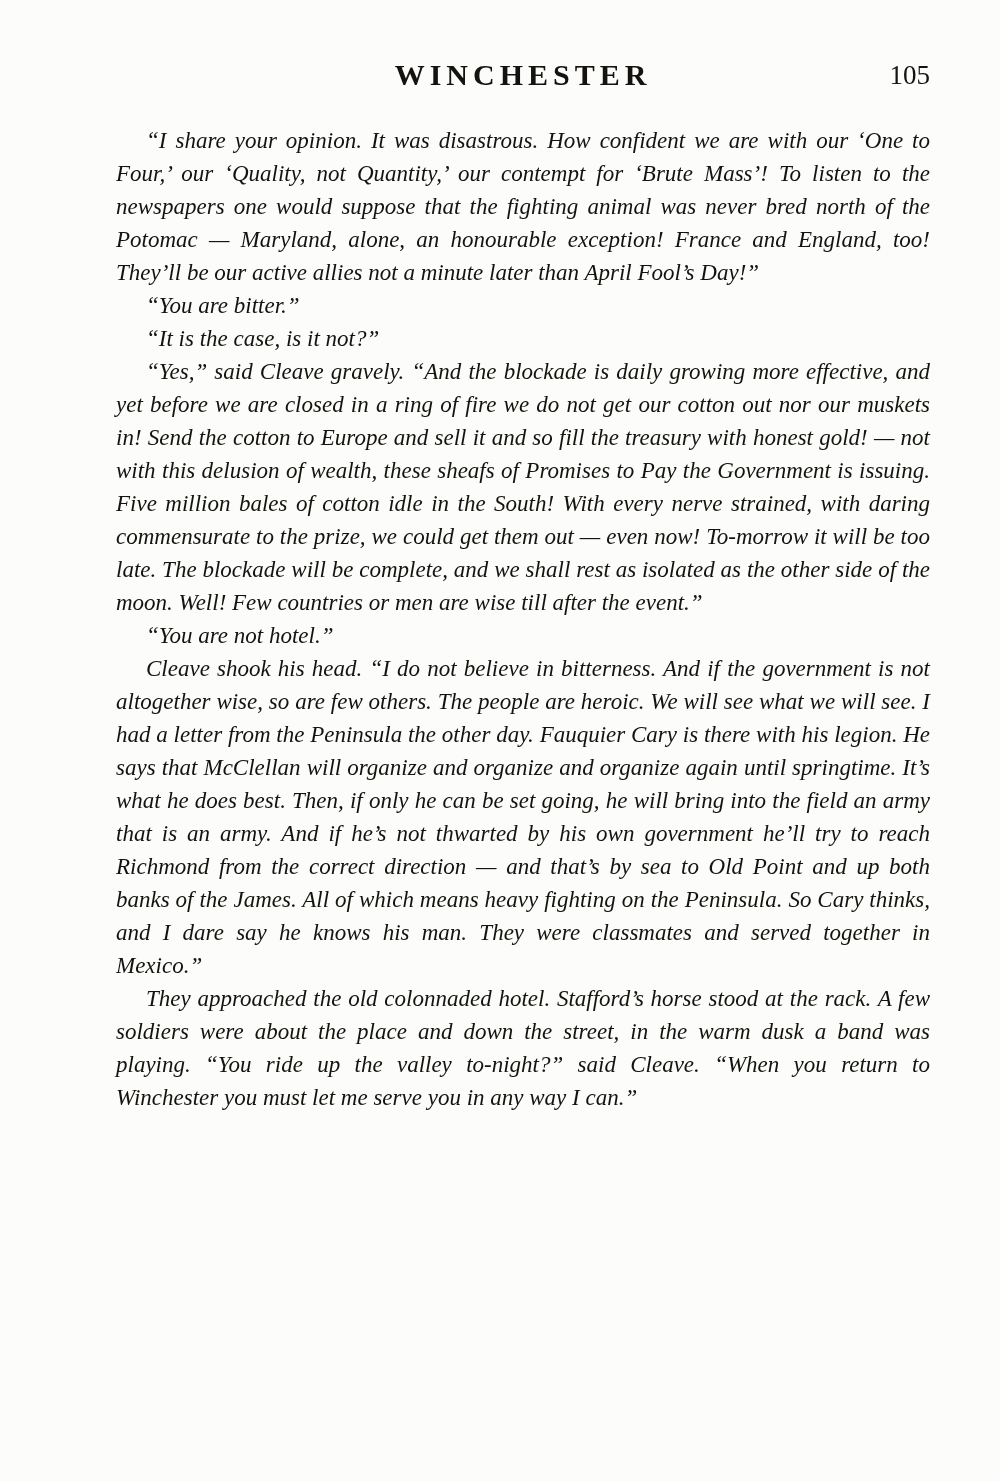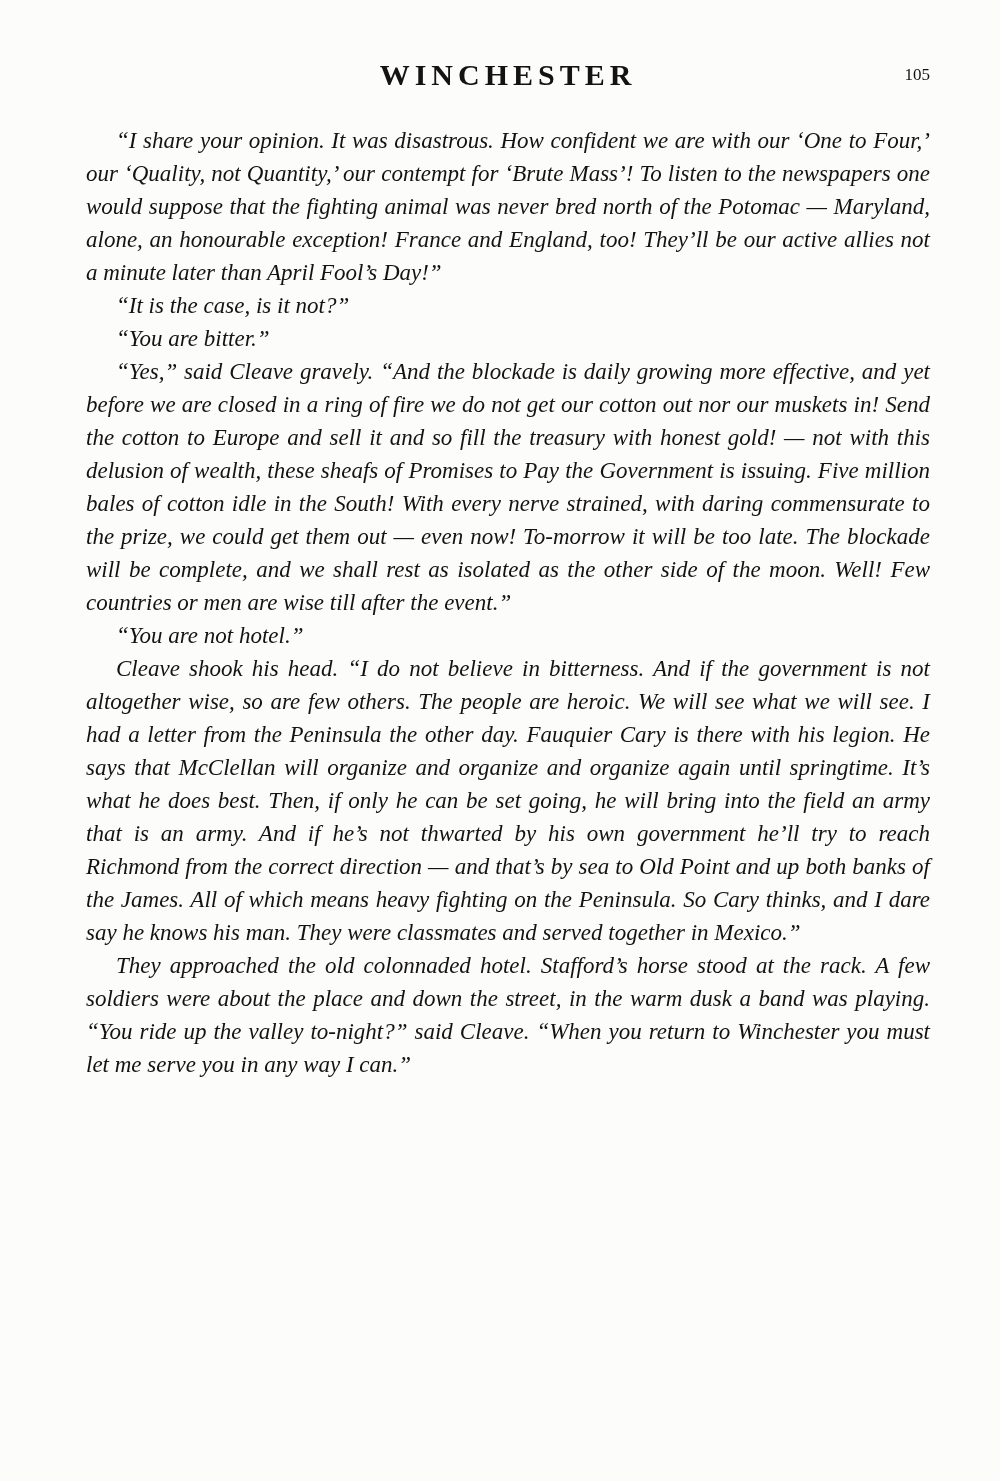--- a/index.html
+++ b/index.html
@@ -9,41 +9,41 @@
   }
   .page {
     position: relative;
     width: 1000px;
     height: 1481px;
     margin: 0 auto;
     background: #fcfcfa;
     color: #15130f;
     font-family: "Liberation Serif", "DejaVu Serif", serif;
     box-sizing: border-box;
-    padding: 52px 70px 40px 86px;
+    padding: 52px 70px 40px 116px;
     overflow: hidden;
   }
   .page-header {
     position: relative;
     height: 46px;
     margin-bottom: 26px;
   }
   .running-title {
     display: block;
     text-align: center;
     font-size: 30px;
     font-weight: bold;
     letter-spacing: 5px;
     line-height: 46px;
   }
   .page-number {
     position: absolute;
     right: 0;
     top: 0;
-    font-size: 17px;
+    font-size: 27px;
     line-height: 46px;
   }
   .page-body {
     font-size: 23px;
     line-height: 33px;
     text-align: justify;
   }
   .page-body p {
     margin: 0;
     text-indent: 30px;
@@ -54,20 +54,20 @@
 <body>
 
 <div class="page" style="background: rgb(252, 252, 250); color: rgb(21, 19, 15);">
   <header class="page-header">
     <span class="running-title">WINCHESTER</span>
     <span class="page-number">105</span>
   </header>
 
   <main class="page-body">
     <p>“I share your opinion. It was disastrous. How confident we are with our ‘One to Four,’ our ‘Quality, not Quantity,’ our contempt for ‘Brute Mass’! To listen to the newspapers one would suppose that the fighting animal was never bred north of the Potomac — Maryland, alone, an honourable exception! France and England, too! They’ll be our active allies not a minute later than April Fool’s Day!”</p>
+    <p>“You are bitter.”</p>
     <p>“It is the case, is it not?”</p>
-    <p>“You are bitter.”</p>
     <p>“Yes,” said Cleave gravely. “And the blockade is daily growing more effective, and yet before we are closed in a ring of fire we do not get our cotton out nor our muskets in! Send the cotton to Europe and sell it and so fill the treasury with honest gold! — not with this delusion of wealth, these sheafs of Promises to Pay the Government is issuing. Five million bales of cotton idle in the South! With every nerve strained, with daring commensurate to the prize, we could get them out — even now! To-morrow it will be too late. The blockade will be complete, and we shall rest as isolated as the other side of the moon. Well! Few countries or men are wise till after the event.”</p>
     <p>“You are not hotel.”</p>
     <p>Cleave shook his head. “I do not believe in bitterness. And if the government is not altogether wise, so are few others. The people are heroic. We will see what we will see. I had a letter from the Peninsula the other day. Fauquier Cary is there with his legion. He says that McClellan will organize and organize and organize again until springtime. It’s what he does best. Then, if only he can be set going, he will bring into the field an army that is an army. And if he’s not thwarted by his own government he’ll try to reach Richmond from the correct direction — and that’s by sea to Old Point and up both banks of the James. All of which means heavy fighting on the Peninsula. So Cary thinks, and I dare say he knows his man. They were classmates and served together in Mexico.”</p>
     <p>They approached the old colonnaded hotel. Stafford’s horse stood at the rack. A few soldiers were about the place and down the street, in the warm dusk a band was playing. “You ride up the valley to-night?” said Cleave. “When you return to Winchester you must let me serve you in any way I can.”</p>
   </main>
 </div>
 
 </body></html>

